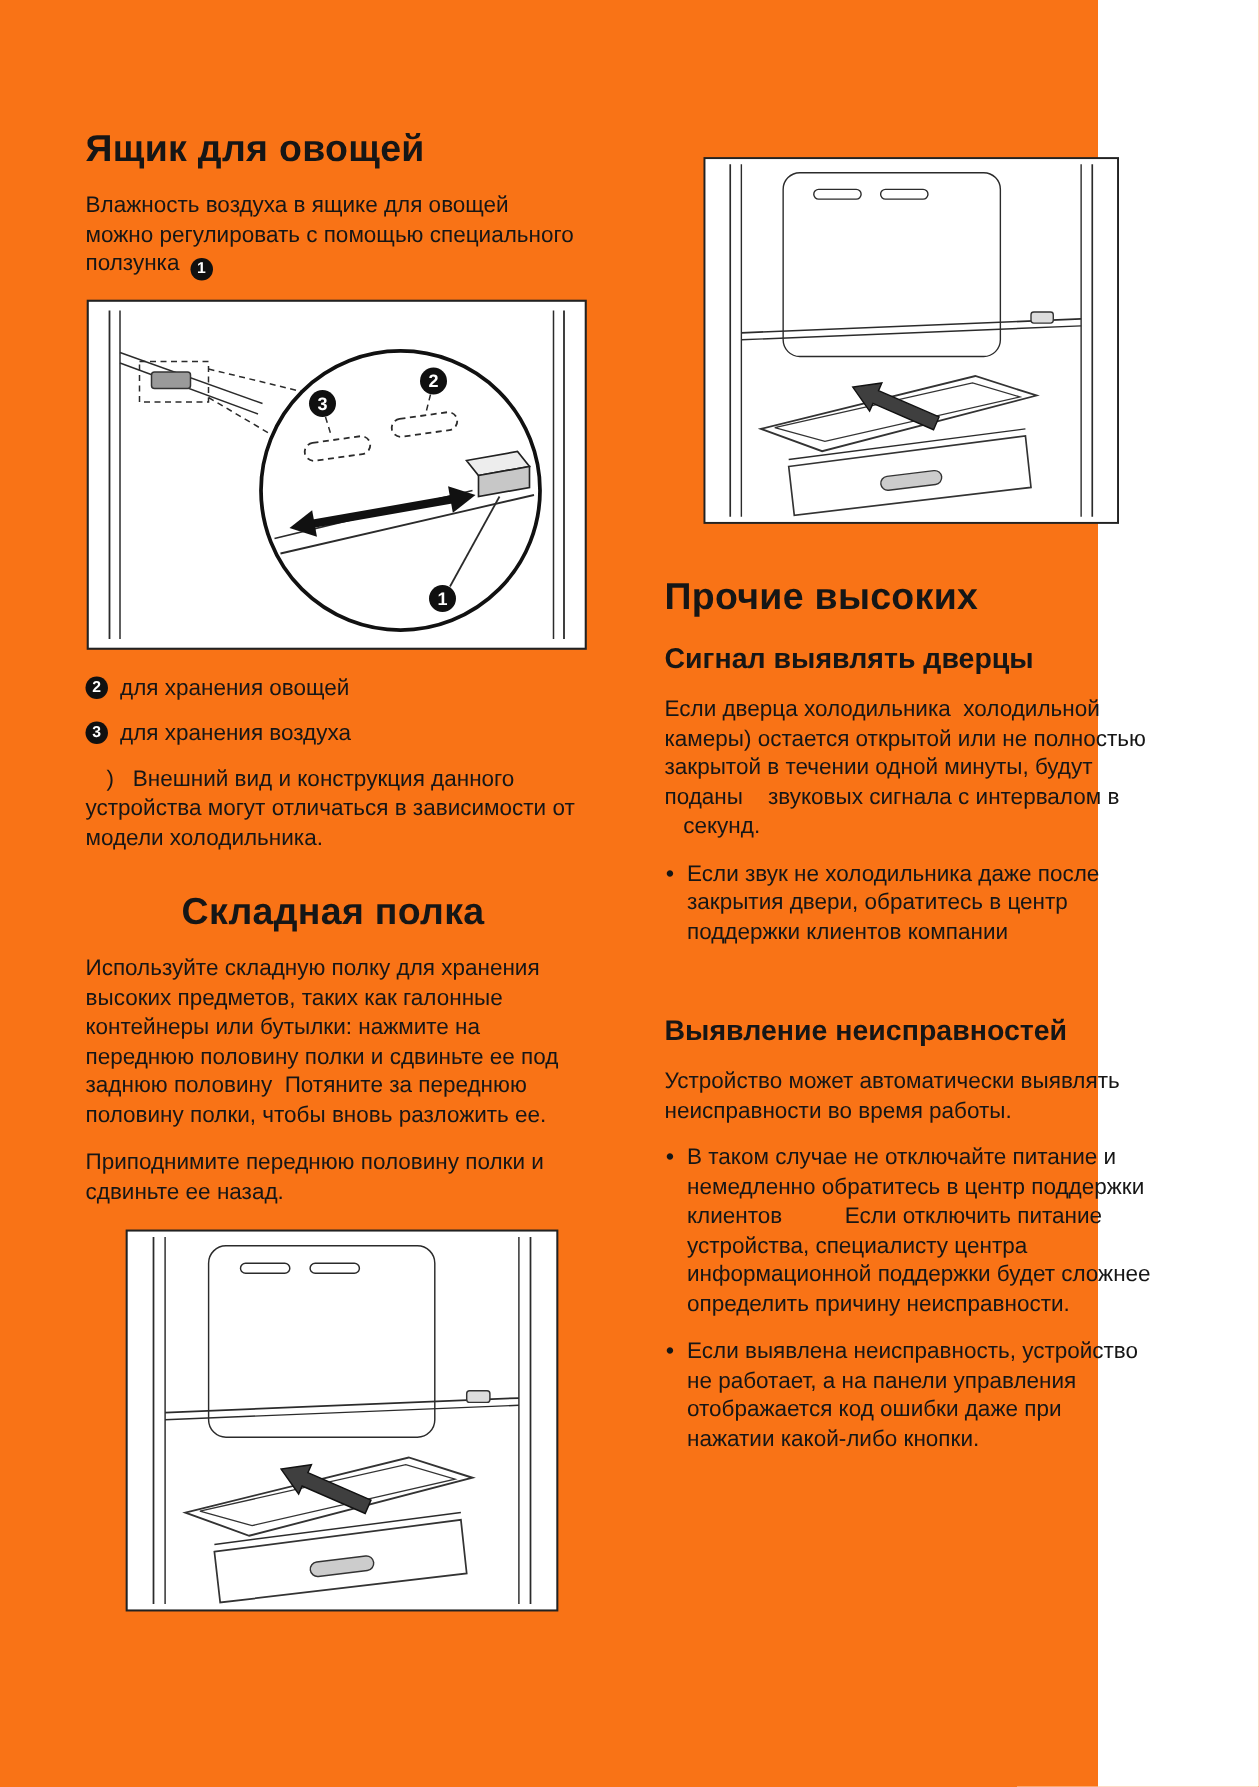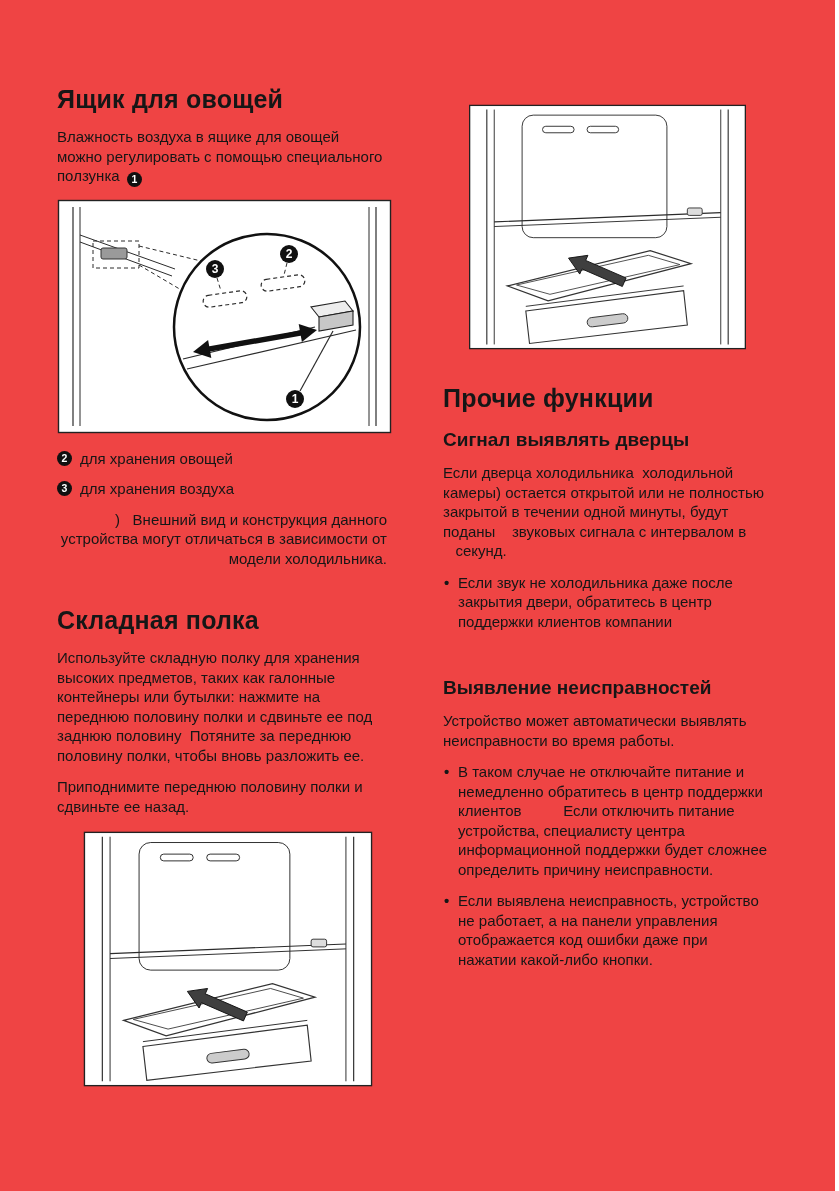--- a/index.html
+++ b/index.html
@@ -4,35 +4,35 @@
 <style>
   * { box-sizing: border-box; margin: 0; padding: 0; }
   html, body { background: #ffffff; }
   body {
     width: 839px; height: 1191px;
     font-family: "Liberation Sans", "DejaVu Sans", sans-serif;
     color: #161616;
     position: relative;
     overflow: hidden;
   }
-  .page { position: relative; width: 835px; height: 1191px; background: #ef4444; }
+  .page { position: relative; width: 732px; height: 1191px; background: #f97316; }
   .col { position: absolute; top: 85px; }
   .col-left  { left: 57px;  width: 330px; }
   .col-right { left: 443px; width: 325px; top: 90px; }
 
   .h-lg { font-size: 25px; font-weight: bold; letter-spacing: 0.2px; margin: 0 0 13px; }
   .h-md { font-size: 19px; font-weight: bold; margin: 0 0 12px; }
   .h-note { font-size: 17px; font-weight: bold; margin: 28px 0 10px; }
   .h-other { margin-top: 34px; }
   .h-door { margin-top: 16px; }
   .h-trouble { margin-top: 46px; }
-  .h-fold { margin-top: 38px; }
+  .h-fold { margin-top: 26px; text-align: center; }
 
   p.body { font-size: 15px; line-height: 1.3; margin: 0 0 12px; }
-  .note-body { text-indent: 14px; text-align: right; }
+  .note-body { text-indent: 14px; }
   .step { margin: 16px 0 12px 34px; }
 
   .illus { display: block; margin: 8px 0 16px; }
   .illus-1 { margin-top: 10px; }
   .illus-2 { margin-left: 26px; margin-top: 12px; }
   .illus-3 { margin-left: 18px; margin-top: 14px; margin-bottom: 2px; }
   .illus svg { display: block; }
 
   .marker {
     display: inline-flex; width: 15px; height: 15px; border-radius: 50%;
@@ -184,21 +184,21 @@
         <rect x="236" y="112" width="16" height="8" rx="2" fill="#ddd" stroke="#333" stroke-width="1"></rect>
         <polygon points="42,196 196,158 240,172 86,212" fill="#fff" stroke="#333" stroke-width="1.3"></polygon>
         <polygon points="52,195 194,163 228,173 88,205" fill="none" stroke="#333" stroke-width="0.9"></polygon>
         <polygon points="170,187.4 126.5,168.5 128.9,163 108,166 120.1,183.2 122.5,177.7 166,196.6" fill="#3f3f3f" stroke="#111" stroke-width="1"></polygon>
         <line class="svg-line" x1="62" y1="218" x2="232" y2="196" stroke-width="1"></line>
         <polygon points="62,223 232,201 236,238 66,258" fill="#fff" stroke="#333" stroke-width="1.2"></polygon>
         <rect x="128" y="228" width="44" height="10" rx="5" transform="rotate(-7 150 233)" fill="#ccc" stroke="#333" stroke-width="1"></rect>
       </svg>
     </figure>
 
-    <h2 class="h-lg h-other">Прочие функции</h2>
+    <h2 class="h-lg h-other">Прочие высоких</h2>
 
     <h3 class="h-md h-door">Сигнал выявлять дверцы</h3>
     <p class="body">Если дверца холодильника &nbsp;холодильной камеры) остается открытой или не полностью закрытой в течении одной минуты, будут поданы &nbsp;&nbsp;&nbsp;звуковых сигнала с интервалом в &nbsp;&nbsp;&nbsp;секунд.</p>
     <ul class="bullets">
       <li>Если звук не холодильника даже после закрытия двери, обратитесь в центр поддержки клиентов компании</li>
     </ul>
 
     <h3 class="h-md h-trouble">Выявление неисправностей</h3>
     <p class="body">Устройство может автоматически выявлять неисправности во время работы.</p>
     <ul class="bullets">

